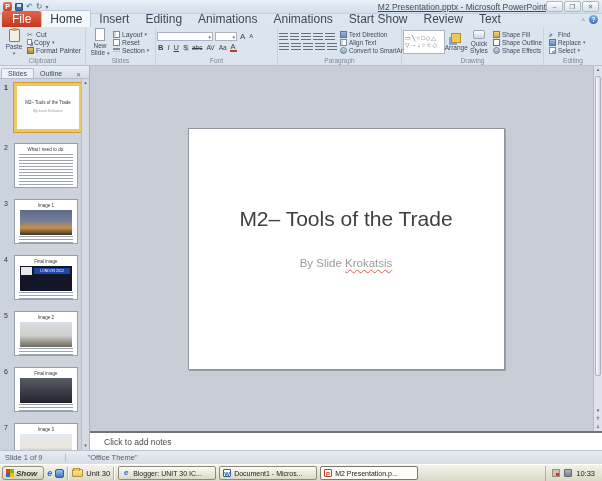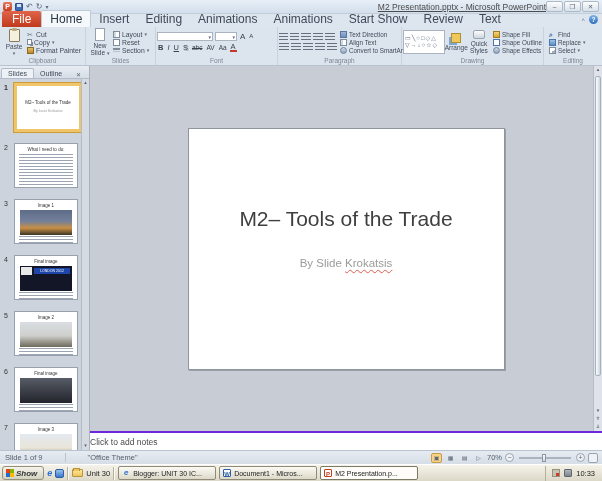--- a/index.html
+++ b/index.html
@@ -107,21 +107,21 @@
   .editor { flex:1; display:flex; flex-direction:column; position:relative; }
   .canvas { height:365px; background:#c8ccd4; position:relative; }
   .slide { width:317px; height:242px; background:#fff; border:1px solid #8f959e; box-shadow:1px 1px 0 #9aa0a8; margin:62px auto 0; position:relative; }
   .slide-title { position:absolute; top:78px; left:20px; right:20px; text-align:center; font-size:21px; color:#3f3f3f; }
   .slide-sub { position:absolute; top:128px; left:20px; right:20px; text-align:center; font-size:11.5px; color:#9b9b9b; }
   .misspelled { text-decoration:underline wavy #e05a4f; text-decoration-thickness:1px; text-underline-offset:2px; }
   .vscroll { position:absolute; right:0; top:0; bottom:0; width:9px; background:#dfe3e9; border-left:1px solid #b6bcc6; }
   .vs-up { position:absolute; top:0; left:0; right:0; height:9px; text-align:center; }
   .vs-thumb { position:absolute; top:10px; left:1px; width:6px; height:300px; background:linear-gradient(90deg,#fdfdfd,#cfd6de); border:1px solid #a8b1bd; border-radius:2px; }
   .vs-bottom { position:absolute; bottom:0; left:0; right:0; display:flex; flex-direction:column; align-items:center; }
-  .notes { height:19px; background:#fff; border-top:2px solid #6d28d9; font-size:8.5px; color:#4a4a4a; display:flex; align-items:center; }
+  .notes { height:19px; background:#fff; border-top:2px solid #737373; font-size:8.5px; color:#4a4a4a; display:flex; align-items:center; padding-left:14px; }
 
   
   .statusbar { height:14px; background:linear-gradient(#e7ecf2,#d5dde6); border-top:1px solid #b9c2cf; display:flex; align-items:center; font-size:7.5px; color:#55606e; }
   .sb-left { display:flex; align-items:center; gap:22px; padding-left:5px; }
   .sb-sep { width:1px; height:9px; background:#b9c2cf; }
   .sb-right { margin-left:auto; display:flex; align-items:center; gap:3px; padding-right:4px; }
   .vbtn { width:11px; height:10px; border:1px solid transparent; text-align:center; font-size:6px; line-height:9px; color:#5a6676; }
   .vbtn.active { background:#f7d387; border-color:#c89b47; border-radius:2px; }
   .zoomtrack { width:52px; height:2px; background:#aab4c0; position:relative; margin:0 2px; }
   .zoomtrack .notch { position:absolute; left:50%; top:-2px; width:1px; height:6px; background:#8c96a2; }
@@ -466,34 +466,20 @@
       </div>
     </div>
   </div>
 
   <div class="statusbar">
     <div class="sb-left">
       <span>Slide 1 of 9</span>
       <span class="sb-sep"></span>
       <span>"Office Theme"</span>
     </div>
-    <div class="sb-right">
-      <span class="vbtn active">▣</span>
-      <span class="vbtn">▦</span>
-      <span class="vbtn">▤</span>
-      <span class="vbtn">▷</span>
-      <span>70%</span>
-      <span class="zbtn">−</span>
-      <span class="zoomtrack">
-          <span class="notch"></span>
-          <span class="zoomthumb"></span>
-        </span>
-      <span class="zbtn">+</span>
-      <span class="fitbtn"></span>
-    </div>
   </div>
 
   <div class="taskbar">
     <div class="startbtn">
       <span class="flag">
           <i></i>
           <i></i>
           <i></i>
           <i></i>
         </span>

